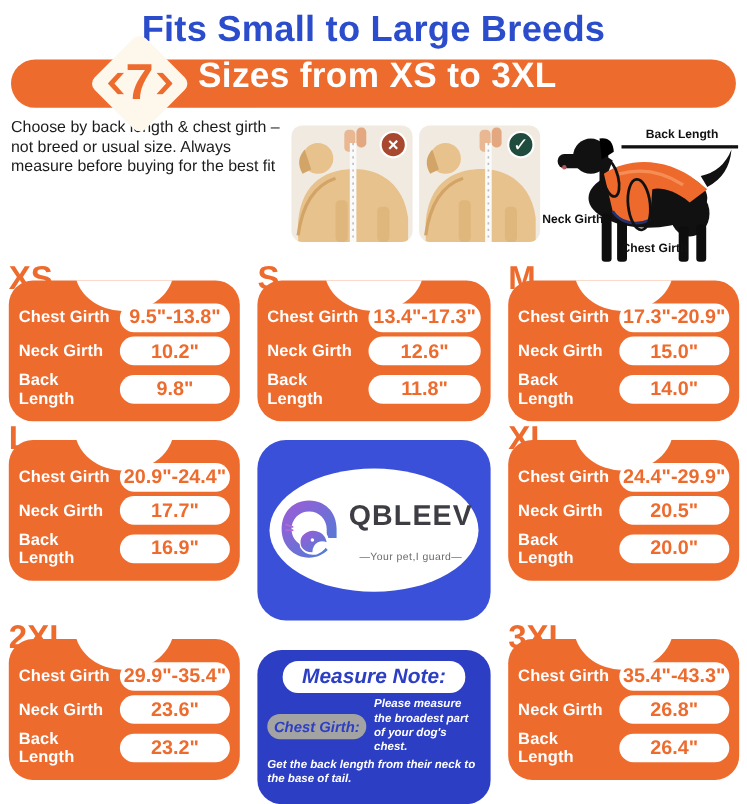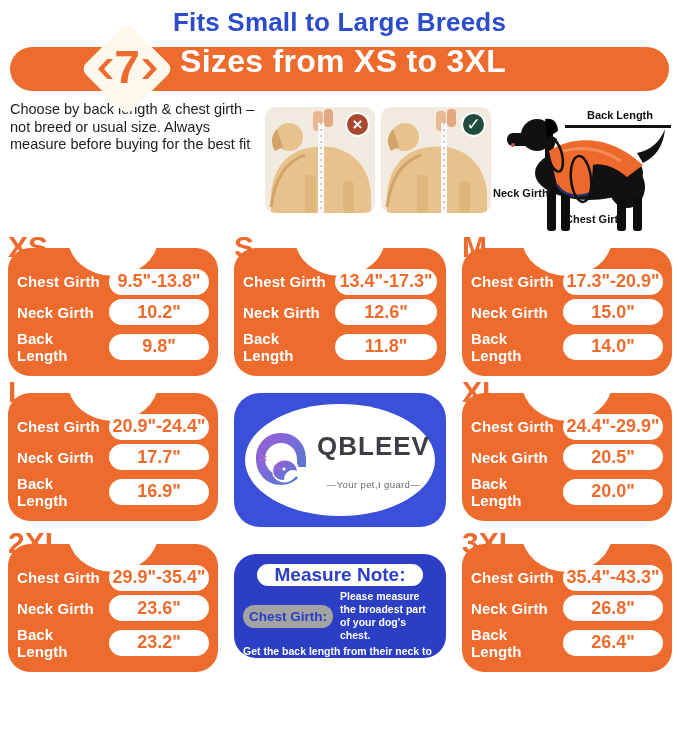--- a/index.html
+++ b/index.html
@@ -16,21 +16,21 @@
     font-family:"Liberation Sans","DejaVu Sans",sans-serif;
     background:#ffffff;
     position:relative;
     overflow:hidden;
   }
   
   .header-title{
     text-align:center;
     color:var(--title-blue);
     font-weight:bold;
-    font-size:26px;
+    font-size:33px;
     padding-top:7px;
     letter-spacing:0.2px;
   }
   .banner{
     position:relative;
     margin:9px 10px 0 10px;
     height:44px;
     background:var(--orange);
     border-radius:23px;
   }
@@ -152,41 +152,41 @@
     width:86px; flex:none; letter-spacing:0.1px;
   }
   .srow-pill{
     flex:1; background:#ffffff; border-radius:14px; height:26px;
     display:flex; align-items:center; justify-content:center;
     color:var(--orange); font-weight:bold; font-size:18px;
   }
   
   .logo-card{
     margin-top:17px;
-    height:134px;
+    height:164px;
     background:var(--logo-blue);
     border-radius:26px;
     display:flex; align-items:center; justify-content:center;
   }
   .logo-oval{
     width:190px; height:112px;
     background:#ffffff; border-radius:50%;
     display:flex; align-items:center; justify-content:center; gap:5px;
   }
   .brand-block{display:flex; flex-direction:column; align-items:center;}
   .brand-name{color:#3d3d44; font-weight:bold; font-size:26px; letter-spacing:1px;}
   .brand-tagline{color:#6a6a6a; font-size:9.5px; margin-top:17px; letter-spacing:0.4px;}
   
   .note-card{
     margin-top:27px;
-    height:104px;
+    height:140px;
     background:var(--note-blue);
     border-radius:22px;
     padding:10px 9px 8px 9px;
-    display:flex; flex-direction:column; gap:2px;
+    display:flex; flex-direction:column; gap:2px;font-style:italic;
   }
   .note-title-pill{
     background:#ffffff; border-radius:14px; height:29px;
     margin:0 14px 2px 14px;
     display:flex; align-items:center; justify-content:center;
     color:var(--note-blue); font-weight:bold; font-size:19px;
   }
   .note-row{display:flex; gap:7px; align-items:center;}
   .note-pill{
     background:#a3a3a3; border-radius:12px;

